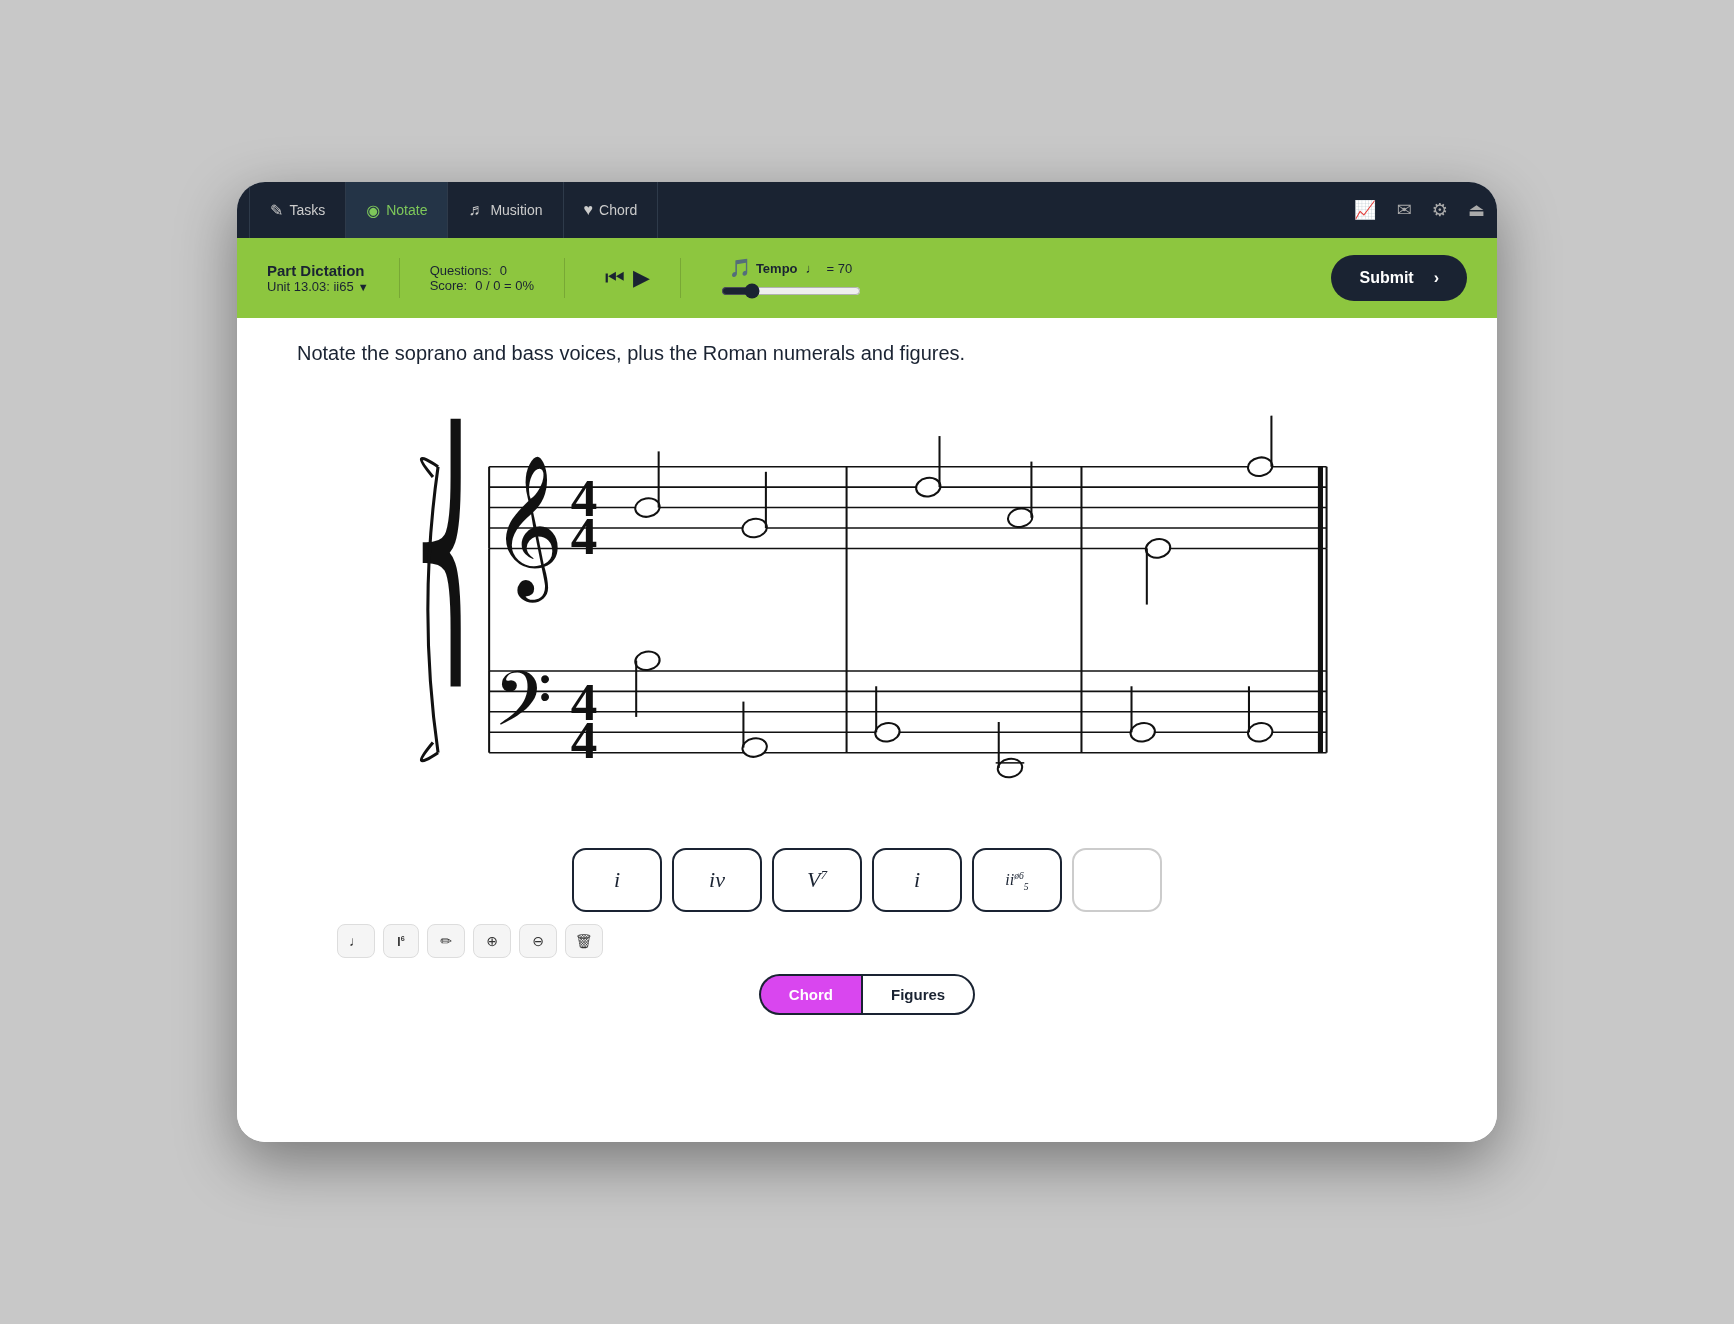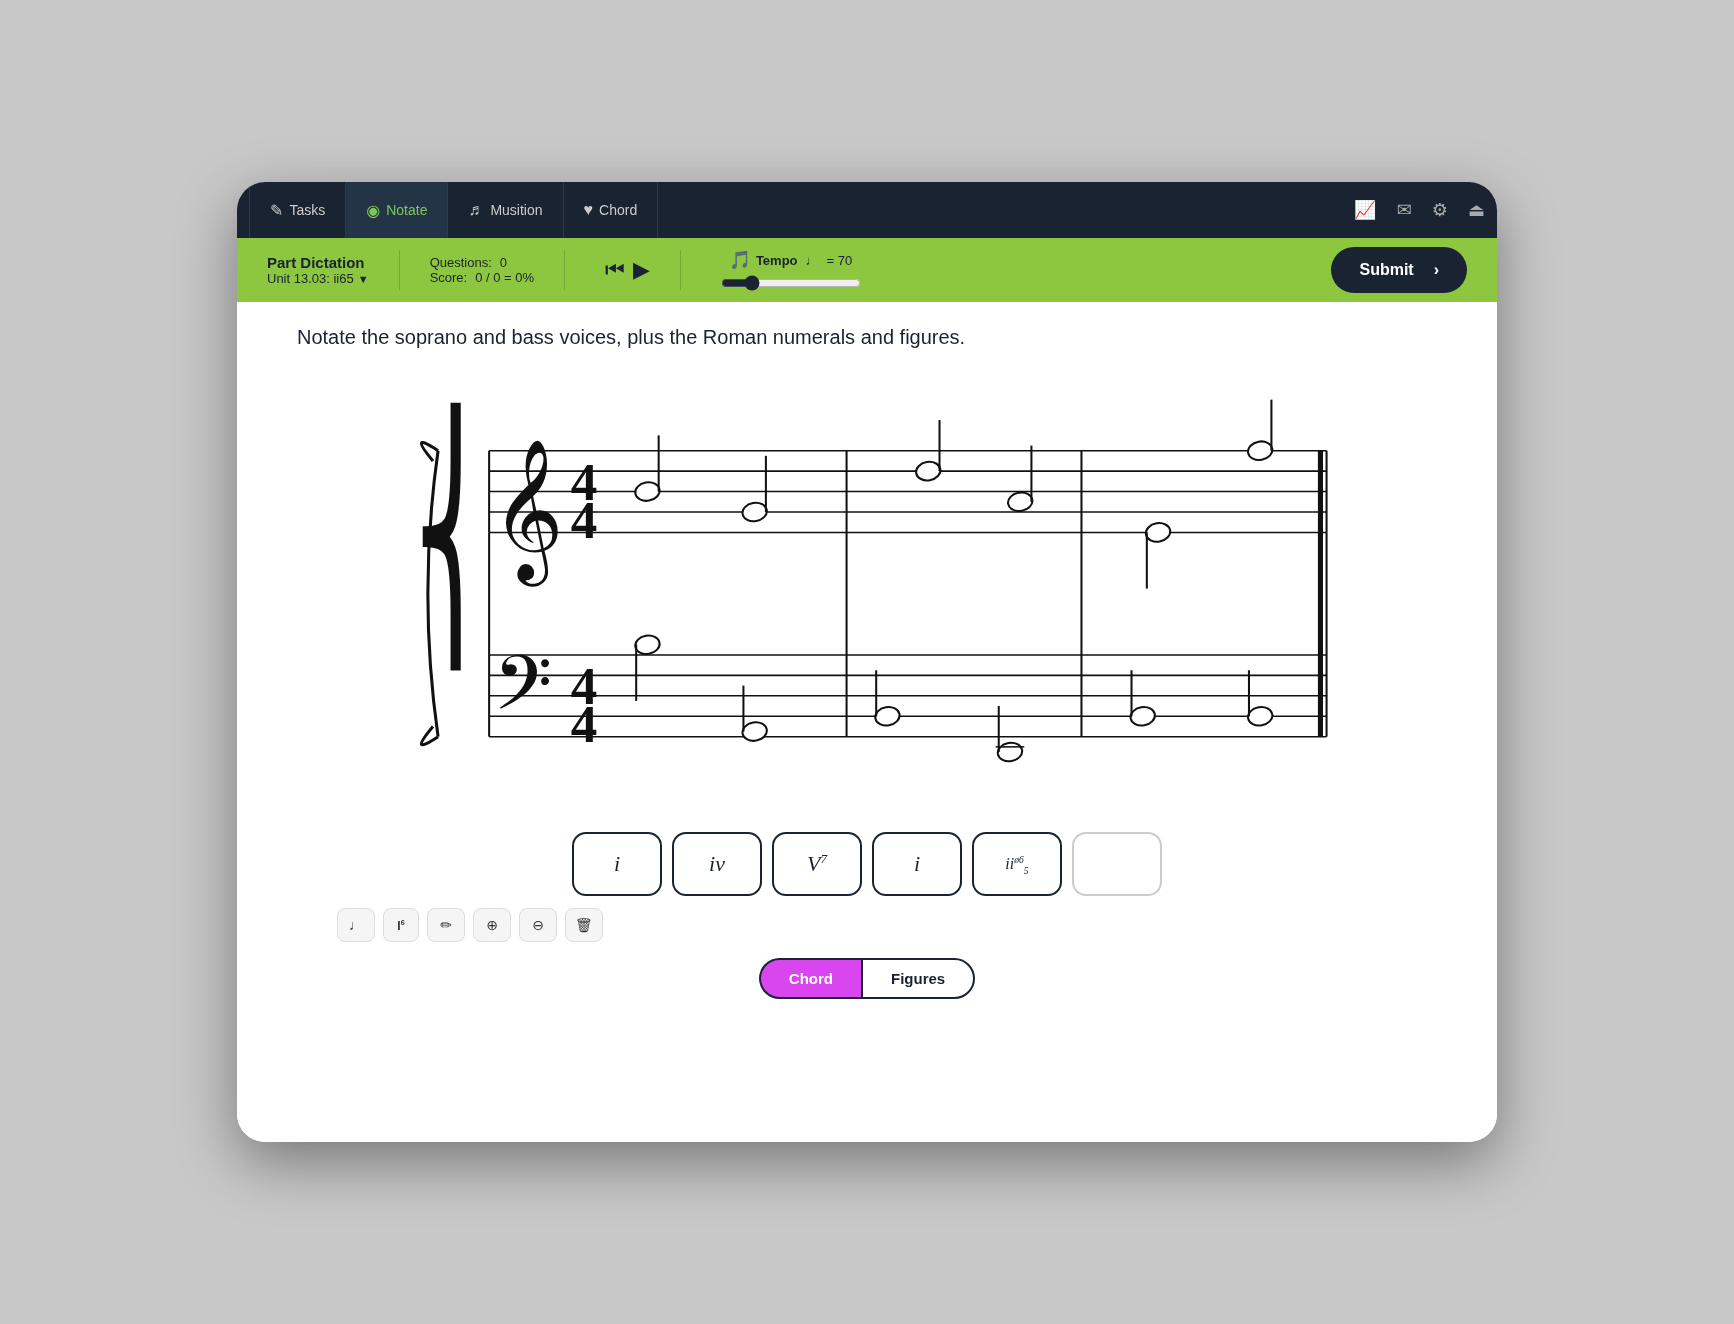--- a/index.html
+++ b/index.html
@@ -63,21 +63,21 @@
       gap: 20px;
     }
     .nav-right-icon {
       color: #aaa;
       font-size: 18px;
       cursor: pointer;
     }
     
     .toolbar {
       background: #8dc63f;
-      height: 64px;
+      height: 80px;
       display: flex;
       align-items: center;
       padding: 0 30px;
       gap: 30px;
       flex-shrink: 0;
       justify-content: space-between;
     }
     .toolbar-title {
       display: flex;
       flex-direction: column;

